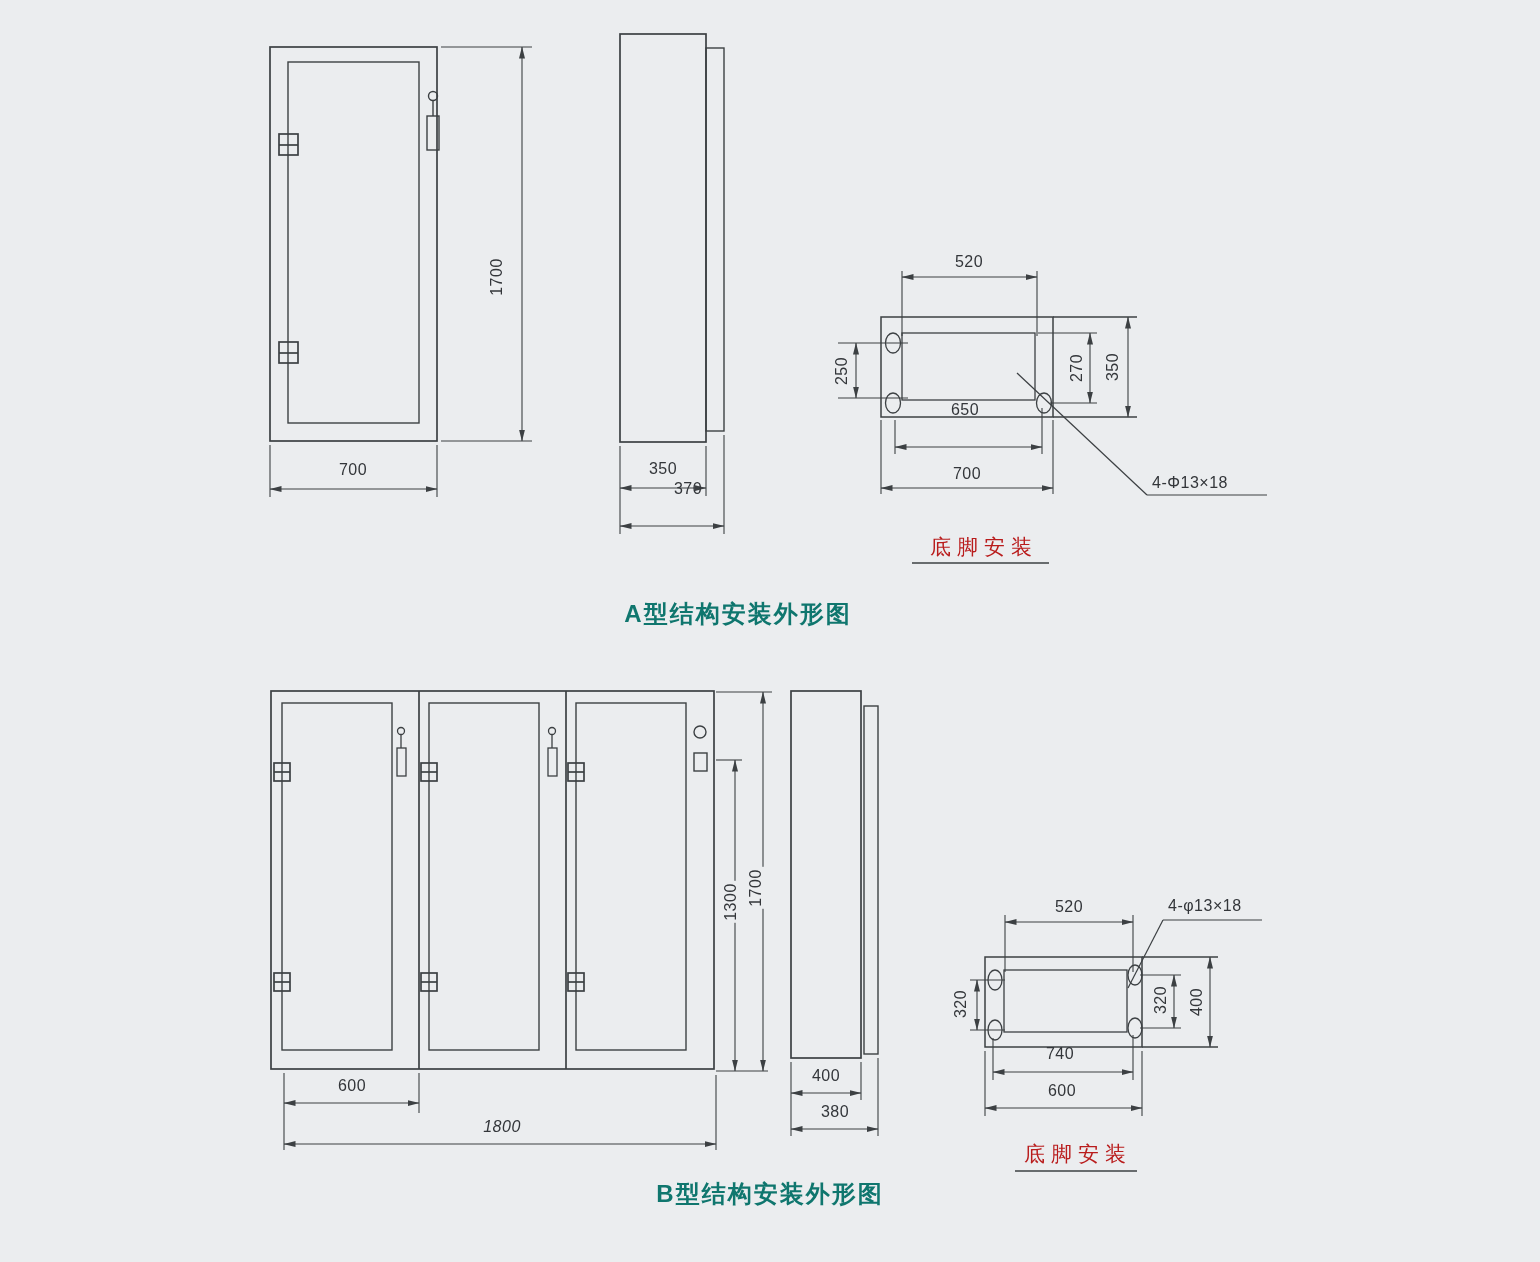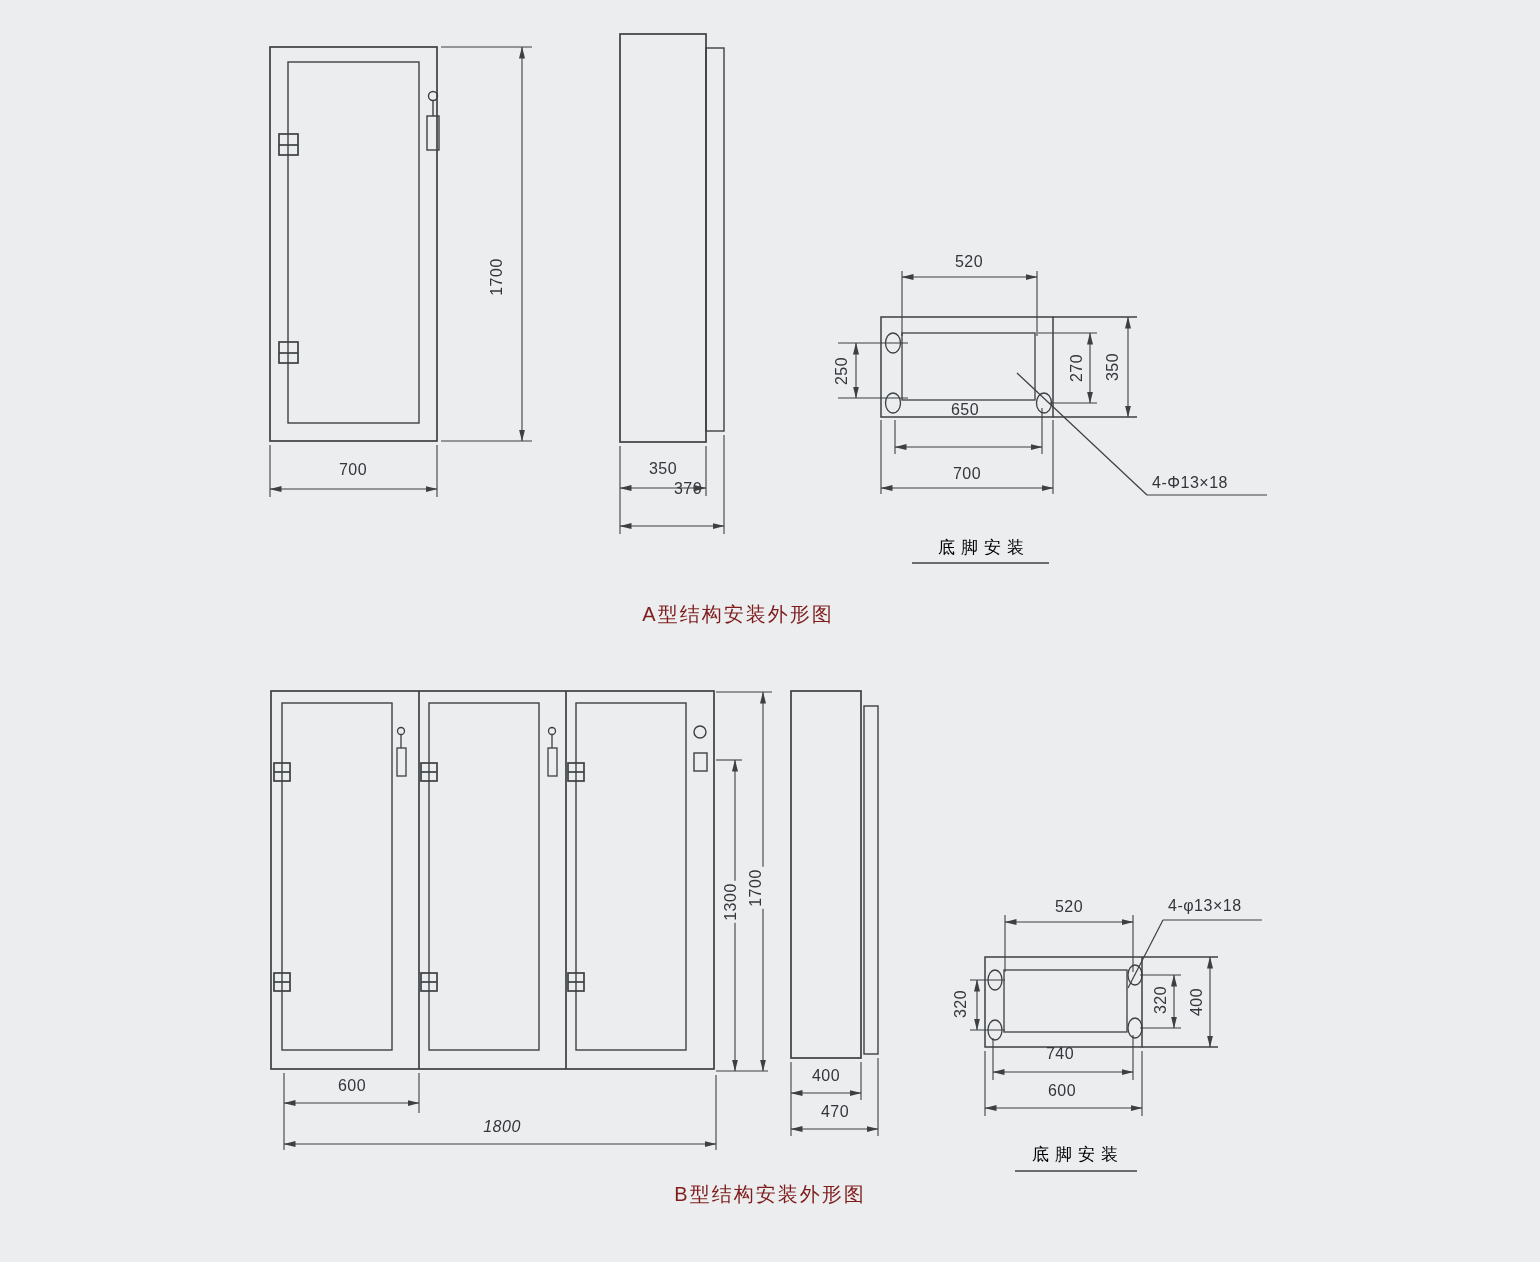--- a/index.html
+++ b/index.html
@@ -15,26 +15,26 @@
     font-size:16px;
     color:#33363a;
     white-space:nowrap;
     transform:translate(-50%,-50%);
     letter-spacing:0.5px;
   }
   .lbl.rot{transform:translate(-50%,-50%) rotate(-90deg);}
   .lbl.masked{background:#ebedef;padding:0 2px;}
   .lbl.leftalign{transform:translate(0,-50%);}
   .caption{
-    position:absolute;font-size:17px;color:#000000;
+    position:absolute;font-size:21px;color:#b91c1c;
     letter-spacing:6px;transform:translate(-50%,-50%);white-space:nowrap;
   }
   .title{
-    position:absolute;font-size:20px;color:#7f1d1d;
-    letter-spacing:2px;transform:translate(-50%,-50%);white-space:nowrap;
+    position:absolute;font-size:24px;color:#0f766e;
+    letter-spacing:2px;transform:translate(-50%,-50%);white-space:nowrap;font-weight:bold;
   }
 </style>
 </head>
 <body>
 
 <div class="canvas">
 
 <svg width="1540" height="1262" viewBox="0 0 1540 1262">
   <defs>
     <marker id="arw" viewBox="0 0 12 6" refX="11.5" refY="3" markerWidth="12" markerHeight="6" markerUnits="userSpaceOnUse" orient="auto-start-reverse">
@@ -247,21 +247,21 @@
 <div class="lbl" style="left:967px;top:474px;">700</div>
 <div class="lbl leftalign" style="left:1152px;top:483px;">4-Φ13×18</div>
 <div class="caption" style="left:984px;top:547px;">底脚安装</div>
 <div class="title" style="left:738px;top:614px;">A型结构安装外形图</div>
 
 <div class="lbl" style="left:352px;top:1086px;">600</div>
 <div class="lbl" style="left:502px;top:1127px;font-style:italic;">1800</div>
 <div class="lbl rot masked" style="left:731px;top:902px;">1300</div>
 <div class="lbl rot masked" style="left:756px;top:888px;">1700</div>
 <div class="lbl" style="left:826px;top:1076px;">400</div>
-<div class="lbl" style="left:835px;top:1112px;">470</div>
+<div class="lbl" style="left:835px;top:1112px;">380</div>
 
 <div class="lbl" style="left:1069px;top:907px;">520</div>
 <div class="lbl rot" style="left:961px;top:1004px;">320</div>
 <div class="lbl rot" style="left:1161px;top:1000px;">320</div>
 <div class="lbl rot" style="left:1197px;top:1002px;">400</div>
 <div class="lbl" style="left:1060px;top:1054px;">740</div>
 <div class="lbl" style="left:1062px;top:1091px;">600</div>
 <div class="lbl leftalign" style="left:1168px;top:906px;">4-φ13×18</div>
 <div class="caption" style="left:1078px;top:1154px;">底脚安装</div>
 <div class="title" style="left:770px;top:1194px;">B型结构安装外形图</div>

